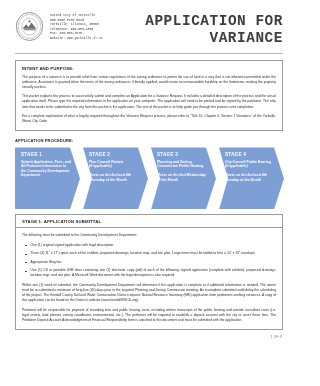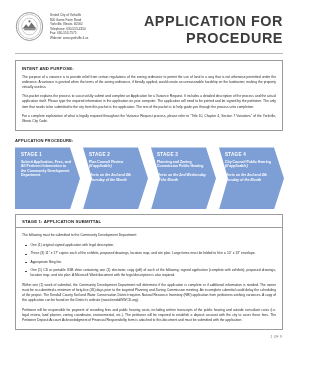--- a/index.html
+++ b/index.html
@@ -21,20 +21,21 @@
     background: #ffffff;
     box-sizing: border-box;
     padding: 11px 15px 0 15px;
   }
 
   
   .letterhead {
     display: flex;
     align-items: flex-start;
     padding-bottom: 4px;
+    font-family: Liberation Mono, monospace;
   }
   .seal {
     width: 29px;
     height: 29px;
     flex: 0 0 29px;
     margin-top: 1px;
     position: relative;
   }
   .seal svg { display: block; }
   .address {
@@ -219,21 +220,21 @@
     <div class="address">
       <div>United City of Yorkville</div>
       <div>800 Game Farm Road</div>
       <div>Yorkville, Illinois, 60560</div>
       <div>Telephone: 630-553-4350</div>
       <div>Fax: 630-553-7575</div>
       <div>Website: www.yorkville.il.us</div>
     </div>
     <div class="doc-title">
       <div>APPLICATION FOR</div>
-      <div>PROCEDURE</div>
+      <div>VARIANCE</div>
     </div>
   </div>
 
   <div class="rule"></div>
 
   <div class="intent-box">
     <div class="intent-title">INTENT AND PURPOSE:</div>
     <p class="para">The purpose of a variance is to provide relief from certain regulations of the zoning ordinance to permit the use of land in a way that is not otherwise permitted under the ordinance. A variance is granted when the terms of the zoning ordinance, if literally applied, would create an unreasonable hardship on the landowner, making the property virtually useless.</p>
     <p class="para">This packet explains the process to successfully submit and complete an Application for a Variance Request. It includes a detailed description of the process and the actual application itself. Please type the required information in the application on your computer. The application will need to be printed and be signed by the petitioner. The only item that needs to be submitted to the city from this packet is the application. The rest of the packet is to help guide you through the process unto completion.</p>
     <p class="para">For a complete explanation of what is legally required throughout the Variance Request process, please refer to “Title 10, Chapter 4, Section 7 Variations” of the Yorkville, Illinois City Code.</p>

